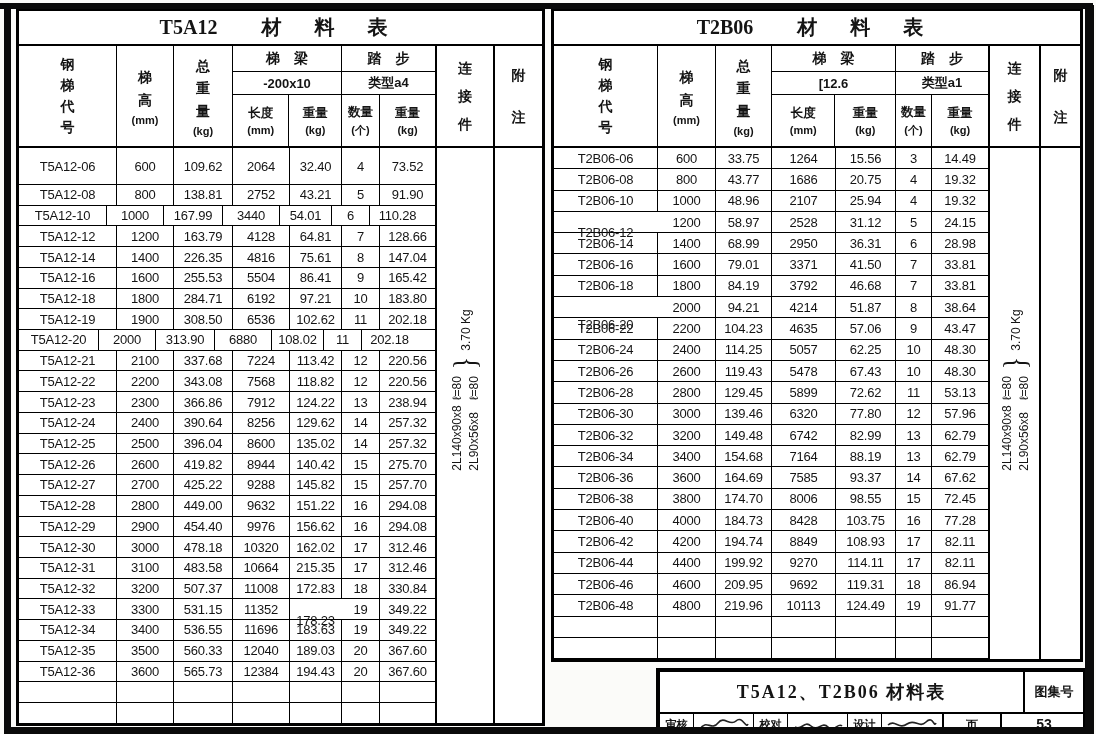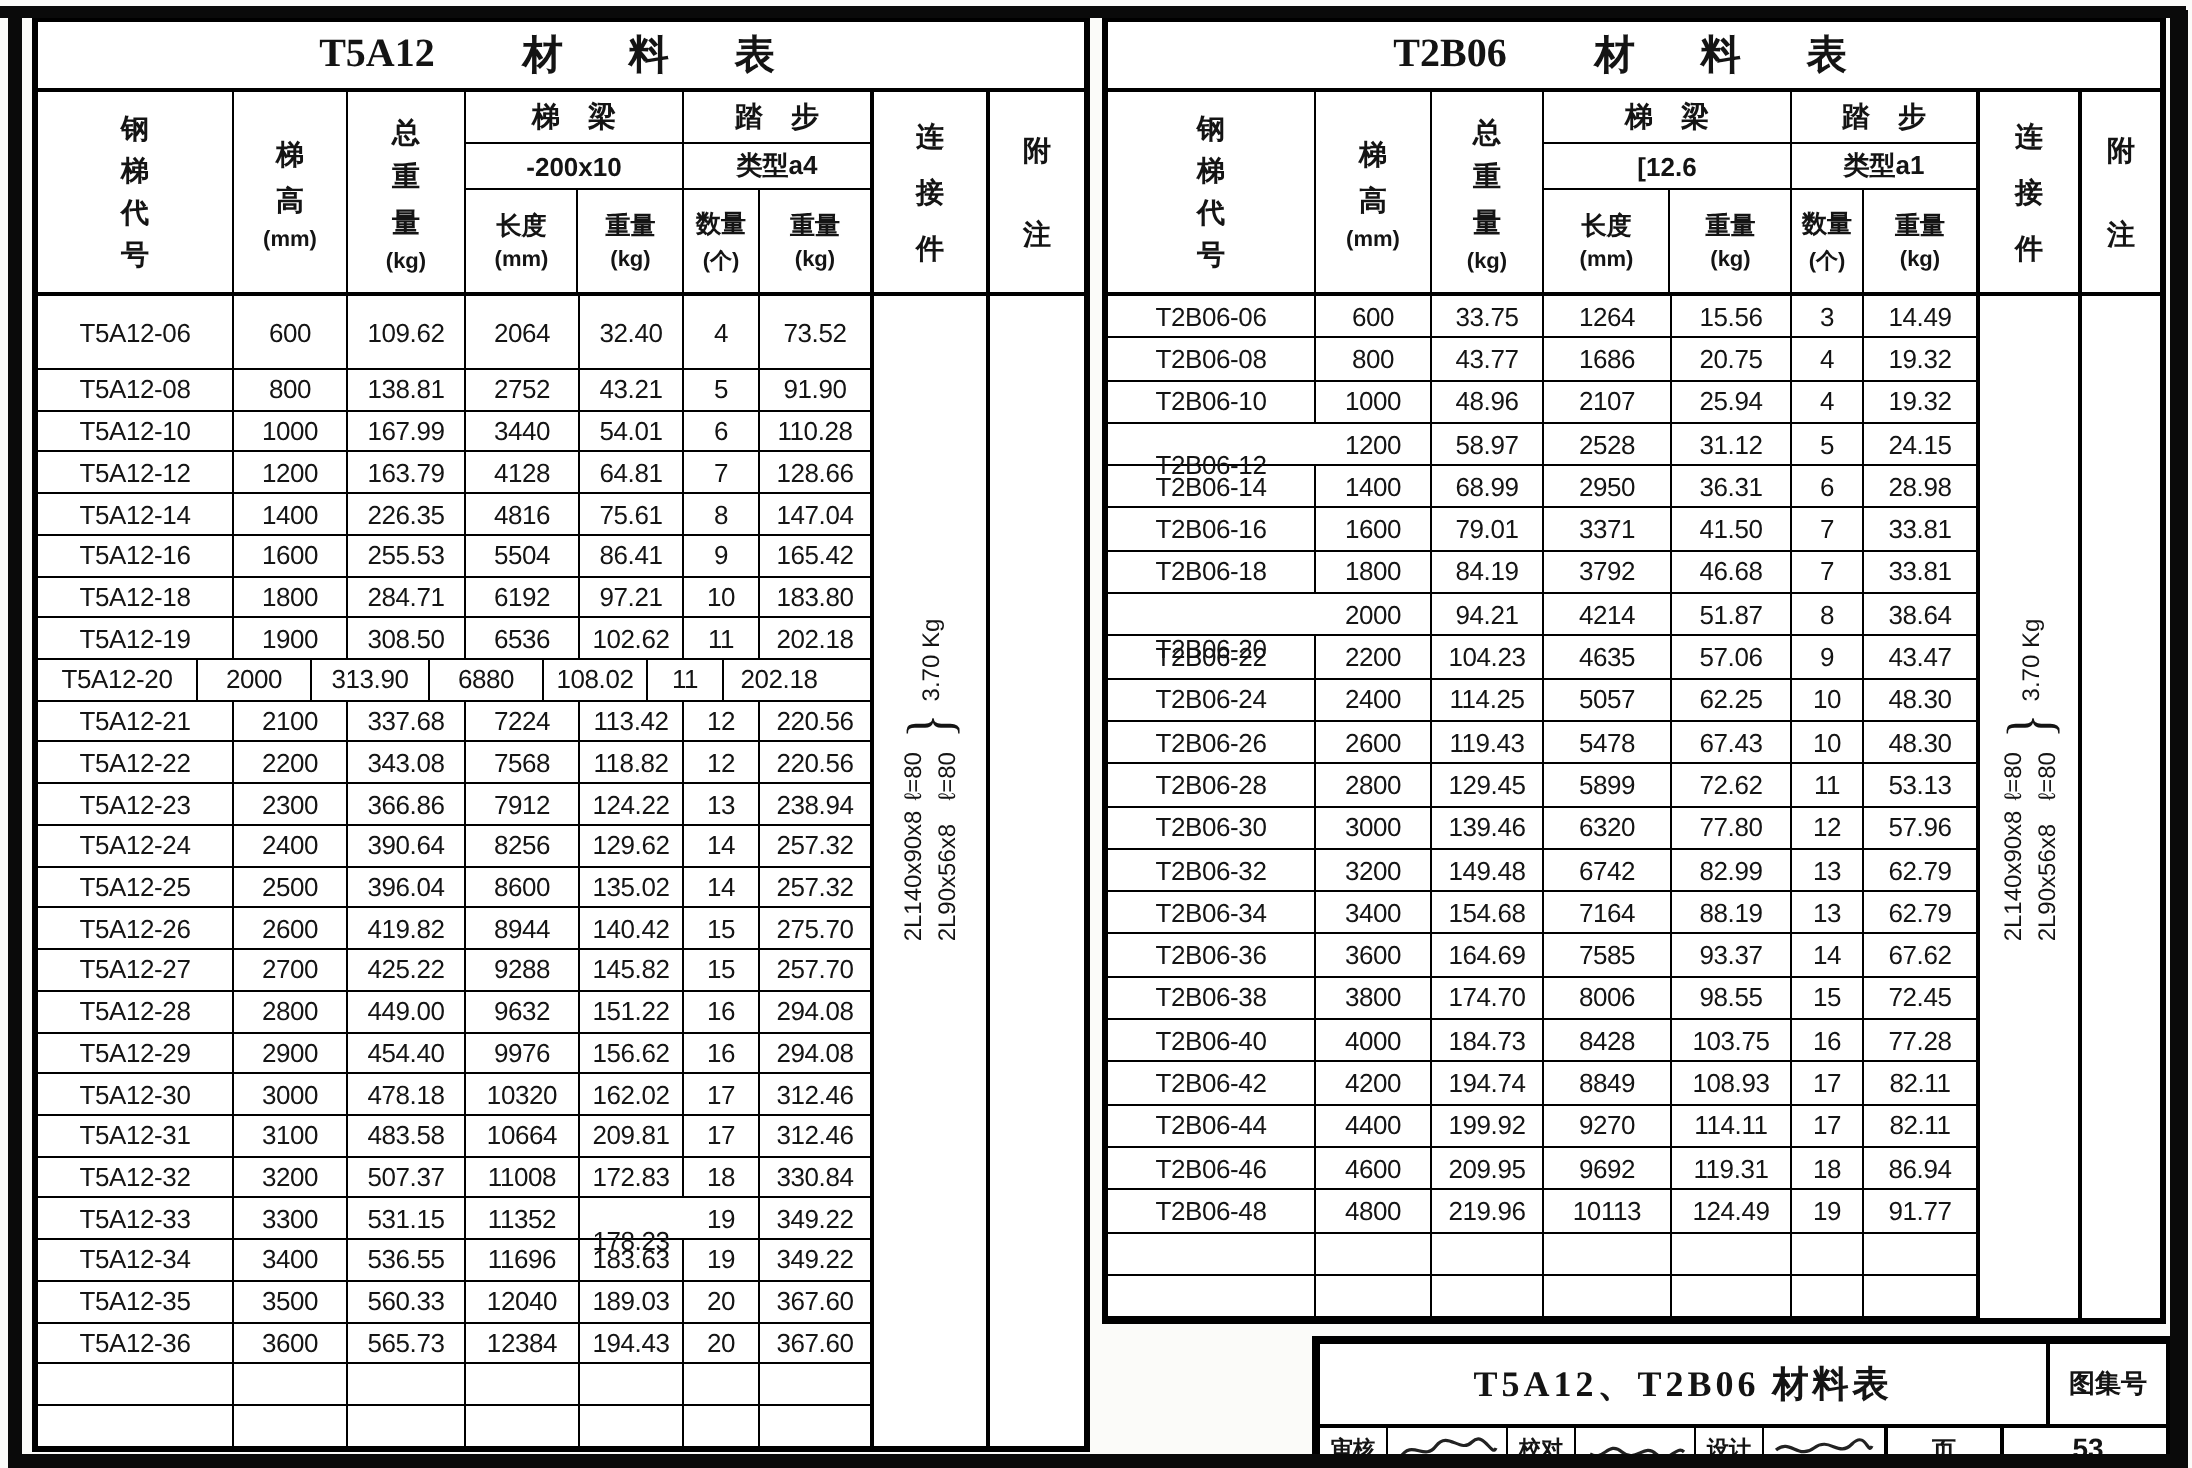--- a/index.html
+++ b/index.html
@@ -188,21 +188,21 @@
           <div class="drow" style="height: 20.72px;">
             <div class="dcell" style="width: 98px;">T5A12-08</div>
             <div class="dcell" style="width: 57px;">800</div>
             <div class="dcell" style="width: 59px;">138.81</div>
             <div class="dcell" style="width: 57px;">2752</div>
             <div class="dcell" style="width: 52px;">43.21</div>
             <div class="dcell" style="width: 38px;">5</div>
             <div class="dcell" style="width: 55px;">91.90</div>
           </div>
           <div class="drow" style="height: 20.72px;">
-            <div class="dcell" style="width: 98px;">T5A12-10</div>
+            <div class="dcell" style="width: 88px;">T5A12-10</div>
             <div class="dcell" style="width: 57px;">1000</div>
             <div class="dcell" style="width: 59px;">167.99</div>
             <div class="dcell" style="width: 57px;">3440</div>
             <div class="dcell" style="width: 52px;">54.01</div>
             <div class="dcell" style="width: 38px;">6</div>
             <div class="dcell" style="width: 55px;">110.28</div>
           </div>
           <div class="drow" style="height: 20.72px;">
             <div class="dcell" style="width: 98px;">T5A12-12</div>
             <div class="dcell" style="width: 57px;">1200</div>
@@ -345,21 +345,21 @@
             <div class="dcell" style="width: 57px;">10320</div>
             <div class="dcell" style="width: 52px;">162.02</div>
             <div class="dcell" style="width: 38px;">17</div>
             <div class="dcell" style="width: 55px;">312.46</div>
           </div>
           <div class="drow" style="height: 20.72px;">
             <div class="dcell" style="width: 98px;">T5A12-31</div>
             <div class="dcell" style="width: 57px;">3100</div>
             <div class="dcell" style="width: 59px;">483.58</div>
             <div class="dcell" style="width: 57px;">10664</div>
-            <div class="dcell" style="width: 52px;">209.81</div>
+            <div class="dcell" style="width: 52px;">215.35</div>
             <div class="dcell" style="width: 38px;">17</div>
             <div class="dcell" style="width: 55px;">312.46</div>
           </div>
           <div class="drow" style="height: 20.72px;">
             <div class="dcell" style="width: 98px;">T5A12-32</div>
             <div class="dcell" style="width: 57px;">3200</div>
             <div class="dcell" style="width: 59px;">507.37</div>
             <div class="dcell" style="width: 57px;">11008</div>
             <div class="dcell" style="width: 52px;">172.83</div>
             <div class="dcell" style="width: 38px;">18</div>

